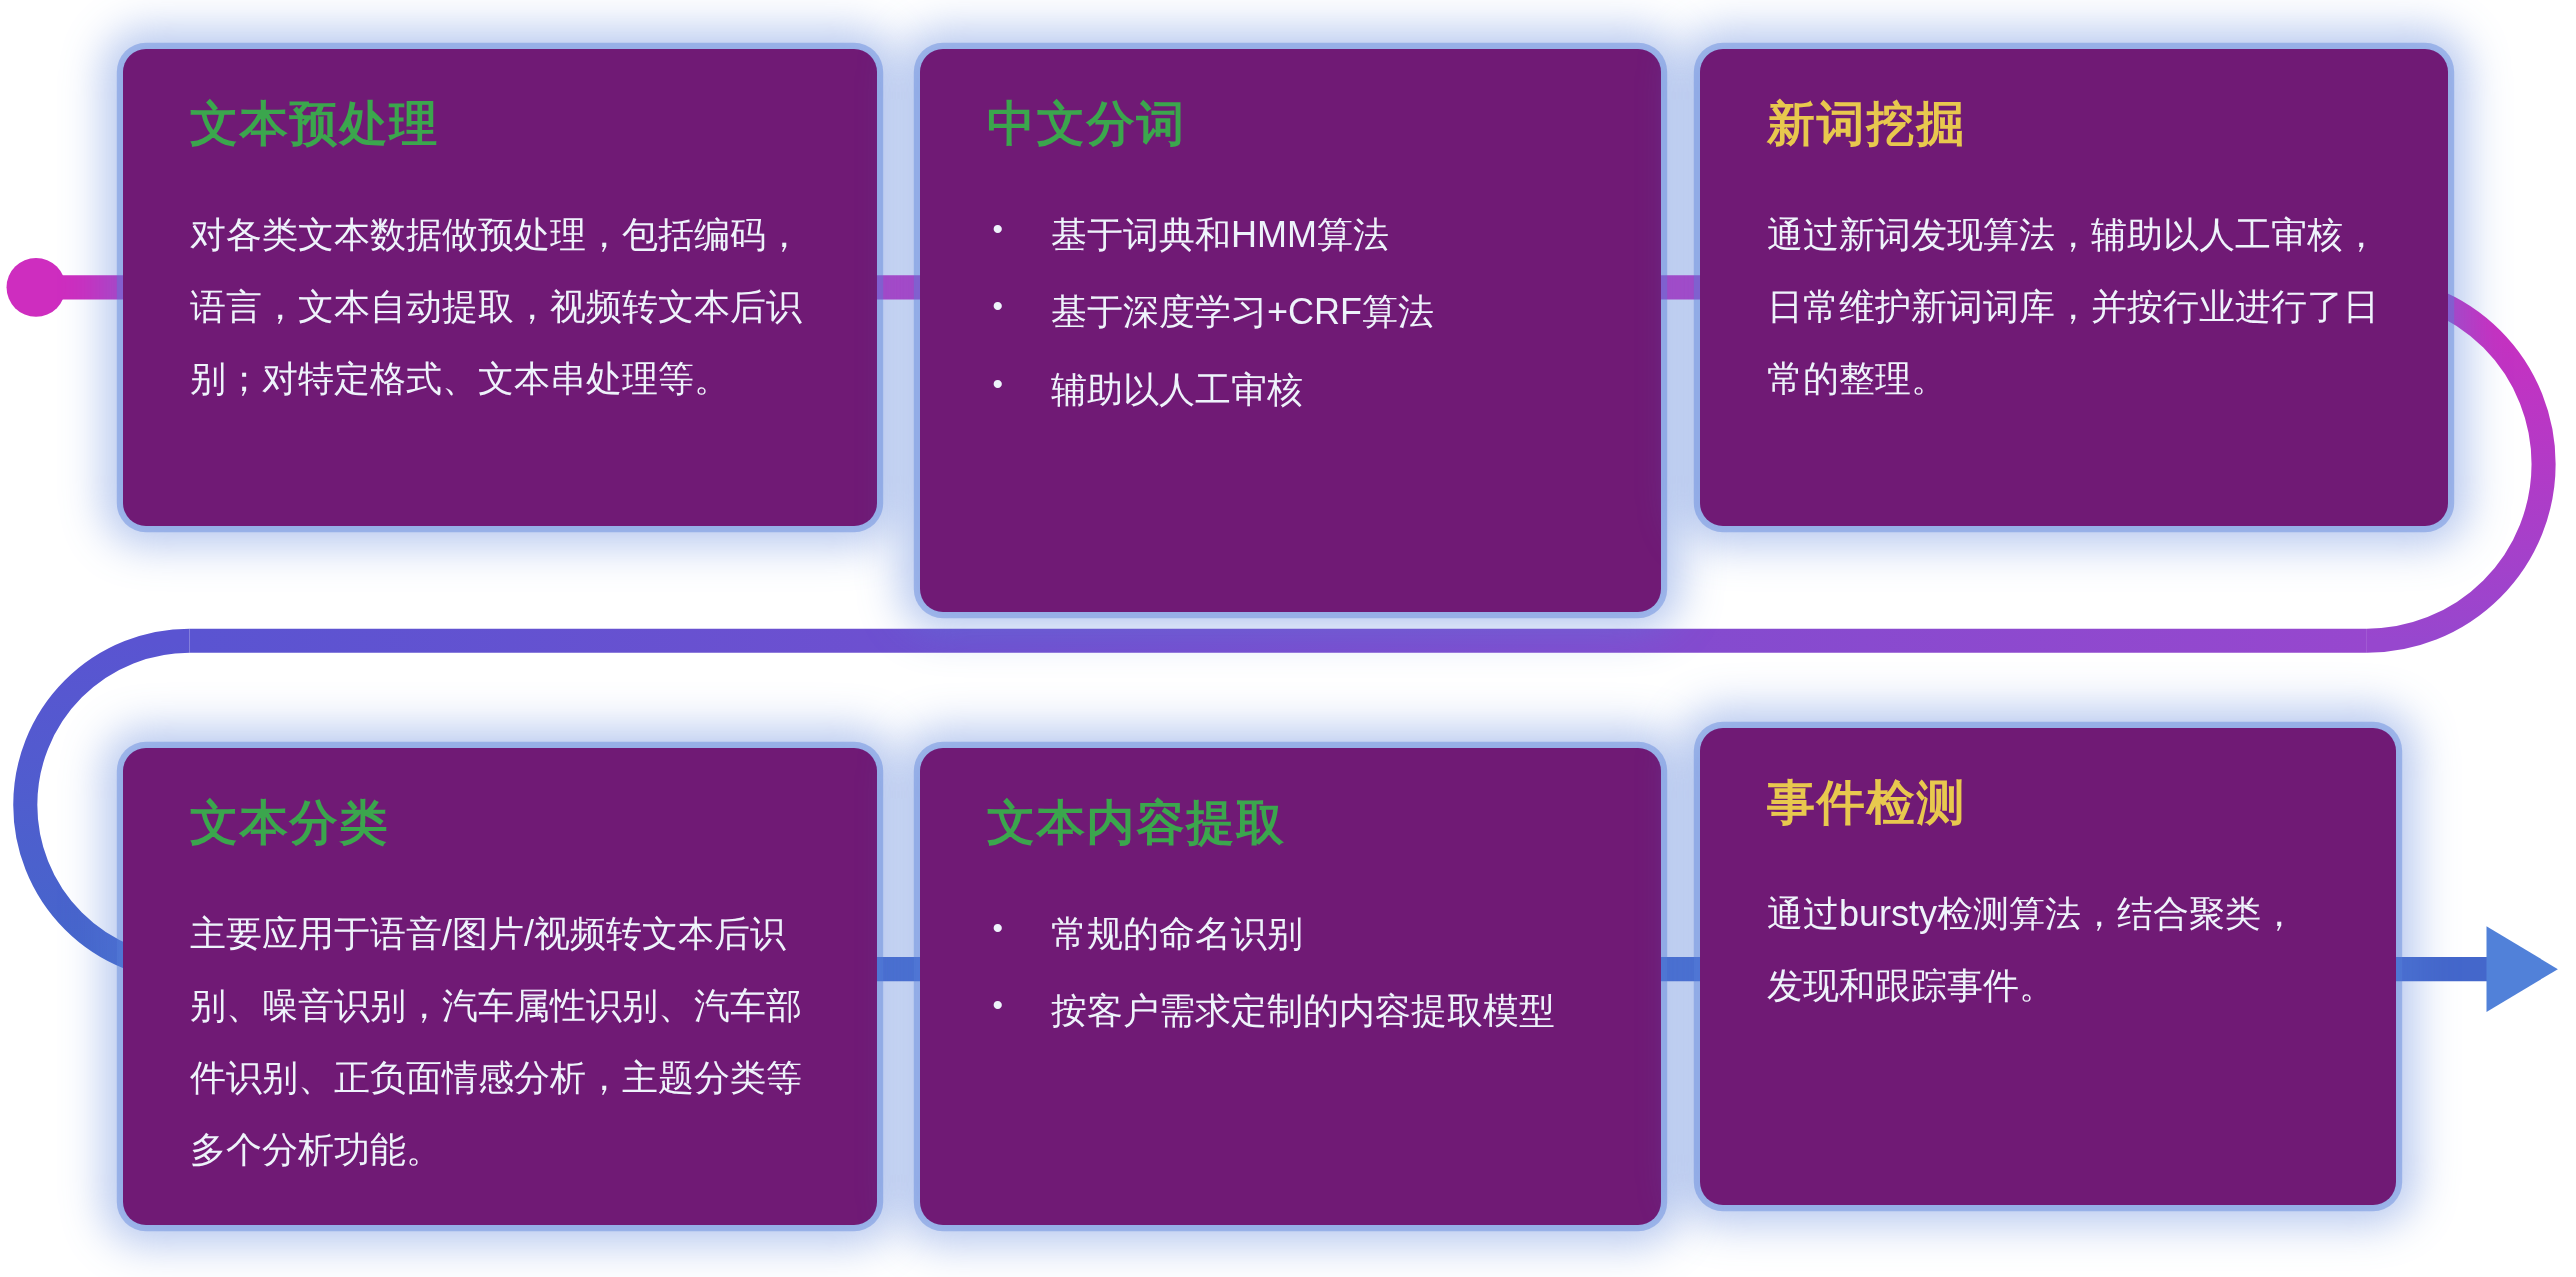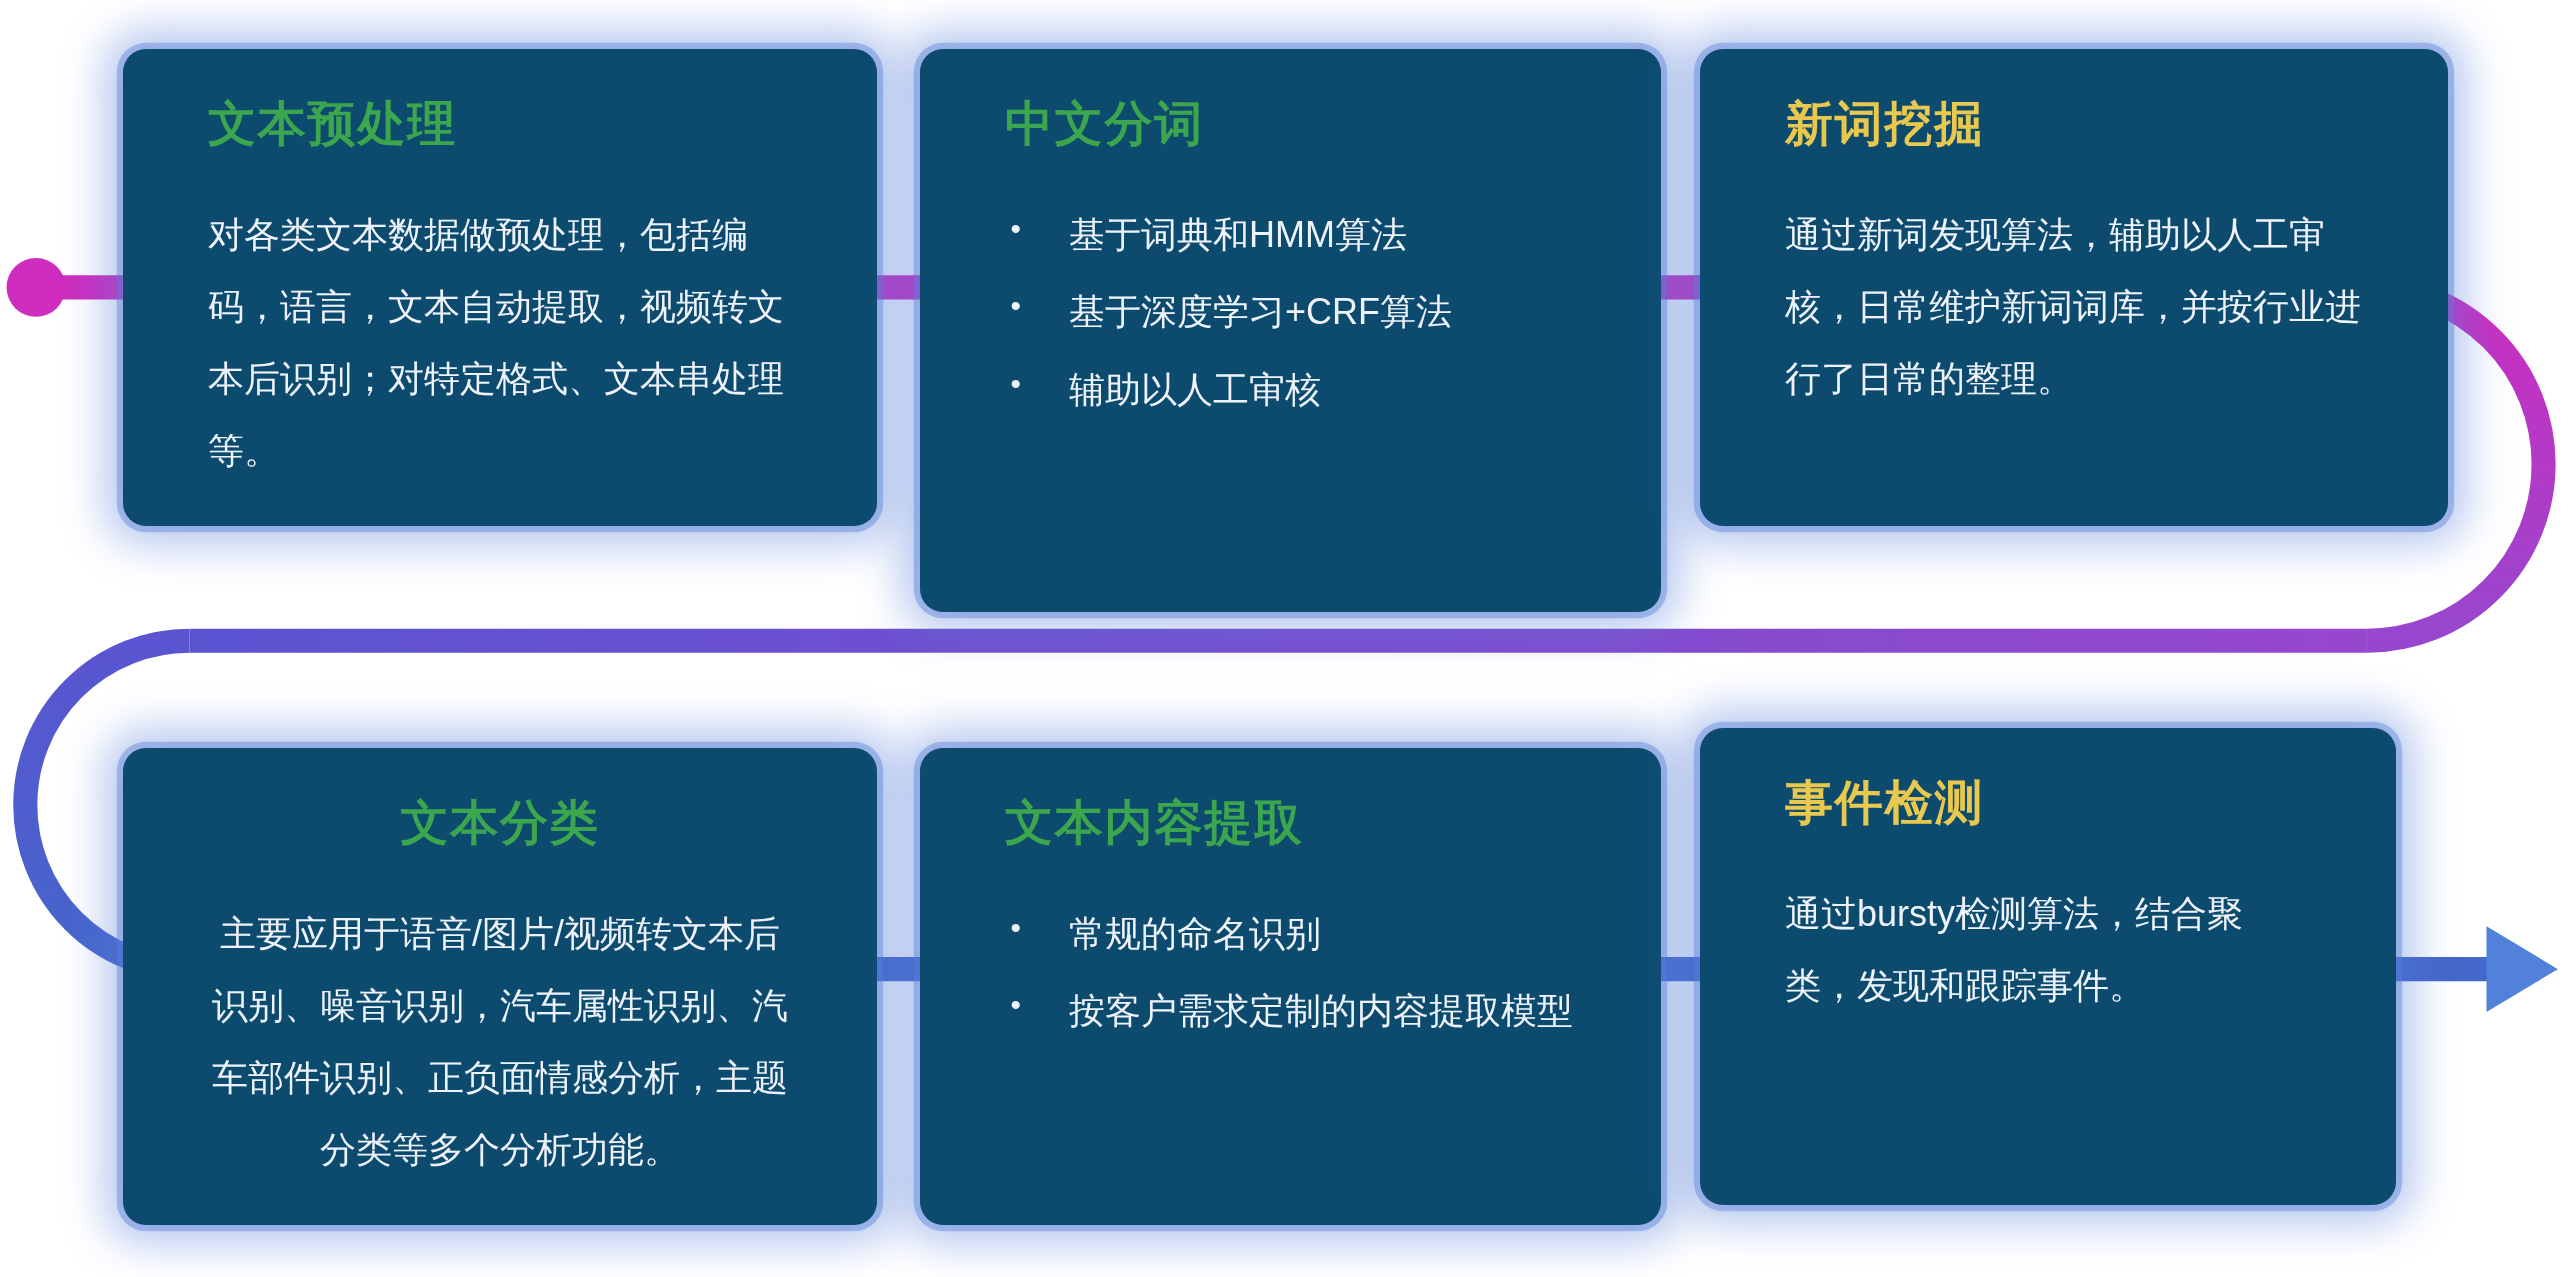--- a/index.html
+++ b/index.html
@@ -13,23 +13,23 @@
     width:2576px; height:1277px;
     overflow:hidden;
     background:#ffffff;
   }
   .flow {
     position:absolute; left:0; top:0; z-index:0;
   }
   .card {
     position:absolute;
     z-index:1;
-    background:#0c4a6e;
+    background:#701a75;
     border-radius:23px;
-    padding:43px 85px;
+    padding:43px 67px;
     box-shadow: 0 0 0 6.2px rgba(86,126,218,0.42), 0 0 41px 19.6px rgba(86,126,218,0.42);
   }
   .card h2 {
     font-size:48px;
     font-weight:bold;
     letter-spacing:1.8px;
     margin-bottom:43px;
   }
   .green  { color:#3ba64d; }
   .yellow { color:#e8c84e; }
@@ -48,21 +48,21 @@
   }
   .bullet .dot {
     flex:0 0 64px;
     padding-left:5.4px;
     font-size:30px;
   }
   
   .c1 { left:123px;  top:49px;  width:754px; height:477px; }
   .c2 { left:920px; top:49px;  width:741px; height:563px; }
   .c3 { left:1700px; top:49px;  width:748px; height:477px; }
-  .c4 { left:123px;  top:748px; width:754px; height:477px;text-align:center; }
+  .c4 { left:123px;  top:748px; width:754px; height:477px; }
   .c5 { left:920px; top:748px; width:741px; height:477px; }
   .c6 { left:1700px; top:728px; width:696px; height:477px; }
 </style>
 </head>
 <body>
 
 <div class="stage">
 
   <svg class="flow" width="2576" height="1277" viewBox="0 0 2886 1431">
     <defs>

